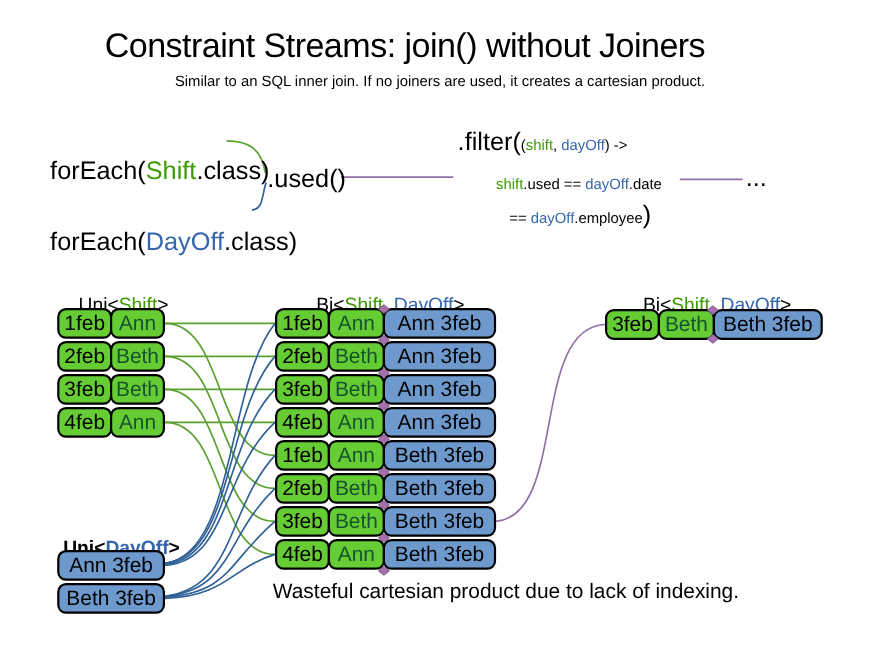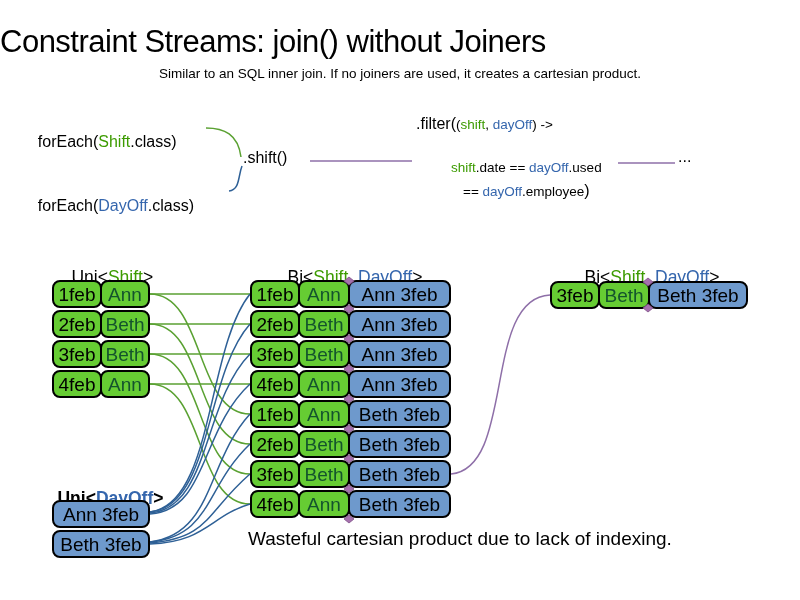--- a/index.html
+++ b/index.html
@@ -1,23 +1,23 @@
 <!DOCTYPE html>
 <html><head>
 <meta charset="utf-8">
 <style>
   html,body { margin:0; padding:0; background:#fff; }
   .canvas {
     position:relative; width:800px; height:600px; background:#ffffff;
     font-family:"Liberation Sans", sans-serif; color:#000; overflow:hidden;
   }
   .abs { position:absolute; }
-  .title { width:641px; text-align:left; font-size:31px; letter-spacing:-0.5px; }
+  .title { width:641px; text-align:right; font-size:31px; letter-spacing:-0.5px; }
   .subtitle { width:800px; text-align:center; font-size:13.5px; }
-  .code-big { font-size:16px; white-space:pre; }
+  .code-big { font-size:23px; white-space:pre; }
   .code-small { font-size:13.5px; white-space:pre; }
   .baseline-row { display:flex; align-items:baseline; }
   .tok-green { color:#3c9b00; }
   .tok-blue  { color:#3566ad; }
   .hdr { font-size:17.5px; white-space:pre; }
   .cell {
     position:absolute; box-sizing:border-box; height:28px;
     border:2px solid #000; border-radius:8px;
     display:flex; align-items:center; justify-content:center;
     font-size:19px; line-height:1; background:#fff;
@@ -71,32 +71,32 @@
   <div class="abs subtitle" style="top:66px; left:0;">Similar to an SQL inner join. If no joiners are used, it creates a cartesian product.</div>
 
   <div class="abs code-big box-layer-item" style="left:20px; top:179px;">
     <span>forEach(</span><span class="tok-blue">DayOff</span><span>.class)</span>
   </div>
 
   <div class="abs code-big box-layer-item" style="left:20px; top:115px;">
     <span>forEach(</span><span class="tok-green">Shift</span><span>.class)</span>
   </div>
 
-  <div class="abs code-big box-layer-item" style="left:243px; top:149px;">.shift()</div>
+  <div class="abs code-big box-layer-item" style="left:243px; top:149px;">.used()</div>
 
   <div class="abs baseline-row box-layer-item" style="left:416px; top:115px;">
     <span class="code-big">.filter(</span>
       <span class="code-small">(</span>
       <span class="code-small tok-green">shift</span>
       <span class="code-small">, </span>
       <span class="code-small tok-blue">dayOff</span>
       <span class="code-small">) -&gt;</span>
   </div>
   <div class="abs code-small box-layer-item" style="left:436px; top:145px;">
-    <span class="tok-green">shift</span><span>.date == </span><span class="tok-blue">dayOff</span><span>.used</span>
+    <span class="tok-green">shift</span><span>.used == </span><span class="tok-blue">dayOff</span><span>.date</span>
   </div>
   <div class="abs baseline-row box-layer-item" style="left:463px; top:182px;">
     <span class="code-small">== </span>
       <span class="code-small tok-blue">dayOff</span>
       <span class="code-small">.employee</span>
       <span class="code-big">)</span>
   </div>
 
   <div class="abs code-big box-layer-item" style="left:678px; top:148px;">...</div>
 

